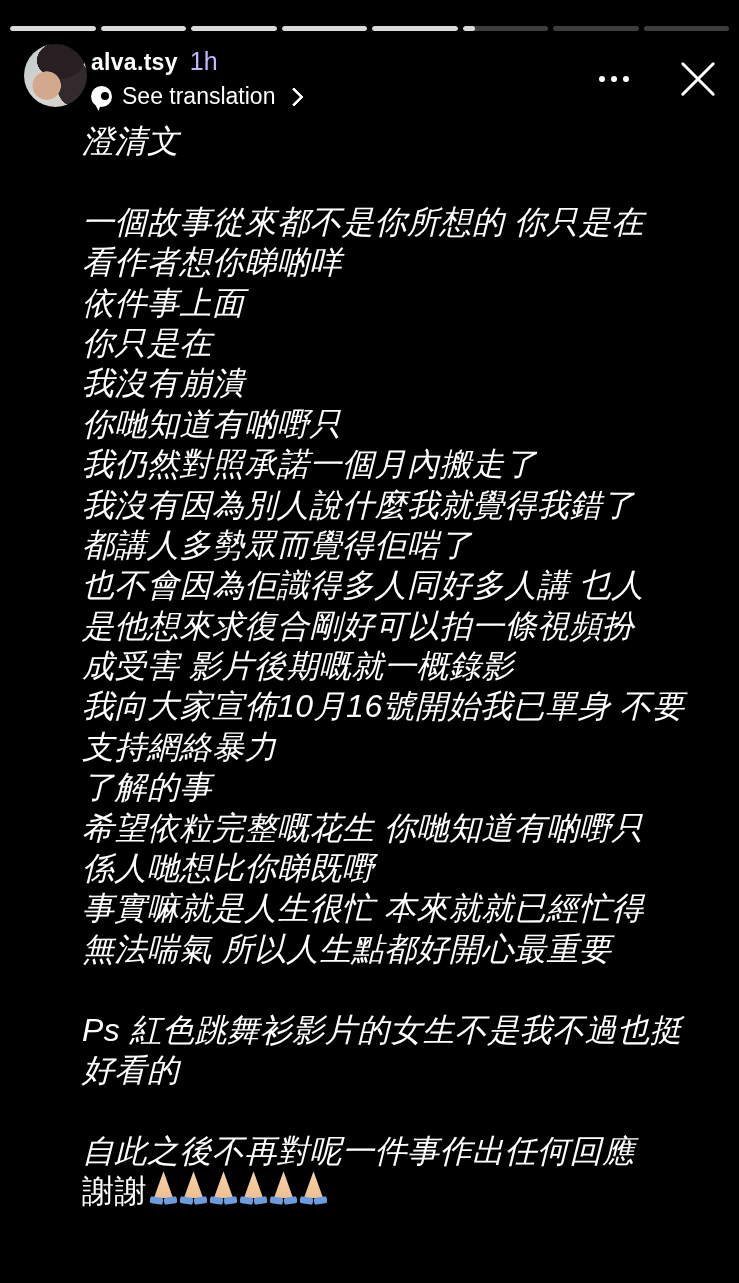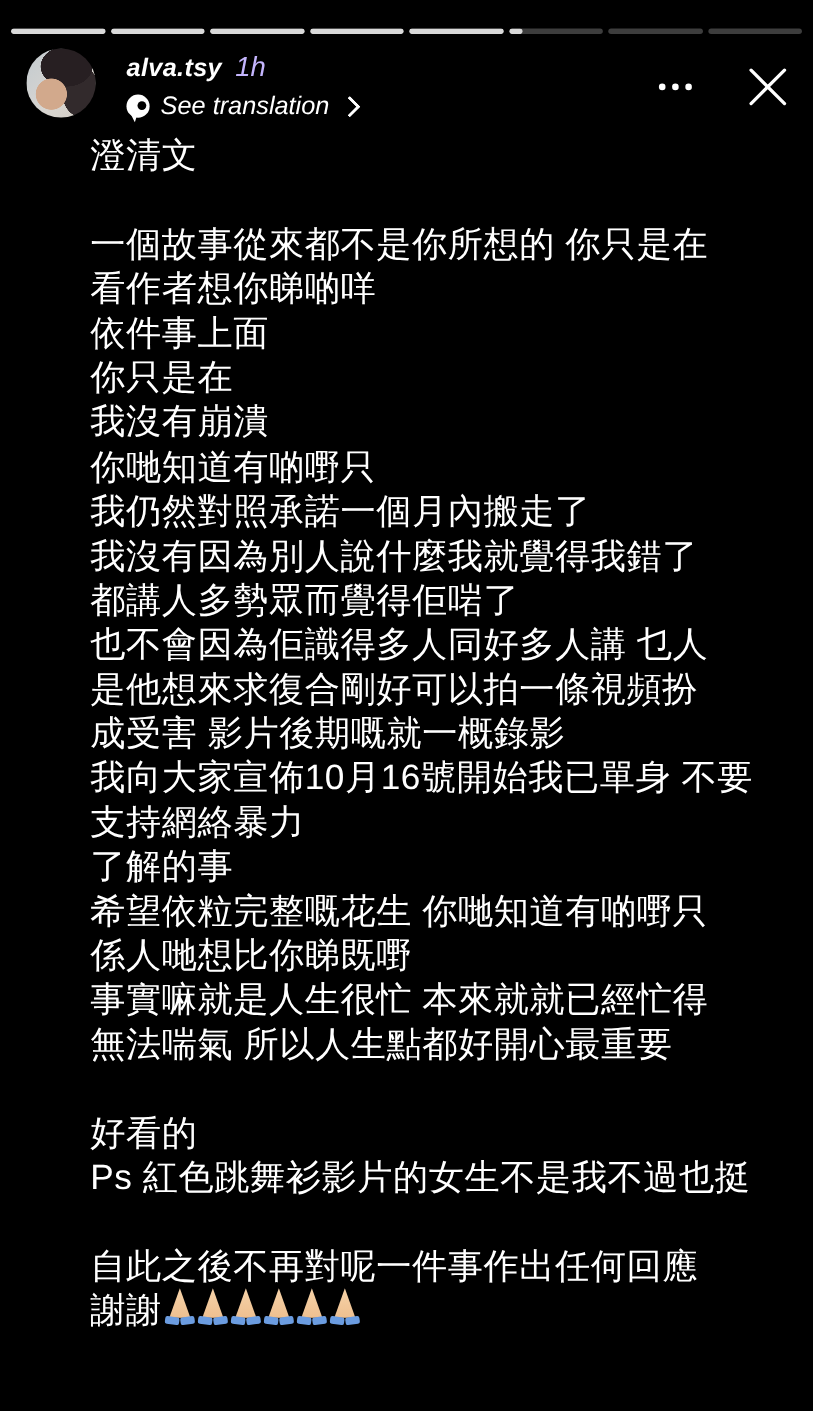--- a/index.html
+++ b/index.html
@@ -27,21 +27,21 @@
   }
   .avatar {
     width:63px; height:63px; border-radius:50%;
     flex:0 0 63px;
     background:
       radial-gradient(circle at 36% 66%, #d2a98c 0 24%, rgba(0,0,0,0) 25%),
       radial-gradient(ellipse 62% 48% at 58% 26%, #271f22 0 60%, rgba(0,0,0,0) 61%),
       radial-gradient(ellipse 48% 66% at 78% 62%, #322a2c 0 55%, rgba(0,0,0,0) 56%),
       linear-gradient(135deg, #c2cacf, #d9d6d1 60%, #cfc9c0);
   }
-  .id-block { margin-left:28px; padding-top:3px;font-style:italic; }
+  .id-block { margin-left:4px; padding-top:3px; }
   .name-row { display:flex; align-items:baseline; }
   .username { color:#ffffff; font-size:23px; font-weight:700; letter-spacing:.3px; }
   .timestamp { color:#c4b5fd; font-size:25px; font-weight:400; margin-left:12px; }
   .translate-row { display:flex; align-items:center; margin-top:7px; cursor:pointer;text-align:center; }
   .bubble-icon {
     position:relative; width:21px; height:21px; border-radius:50%;
     background:#ffffff; flex:0 0 21px;
   }
   .bubble-icon::after {
     content:""; position:absolute; left:1px; bottom:-3px;
@@ -73,21 +73,21 @@
   }
   .close-btn .bar.b1 { transform:translate(-50%,-50%) rotate(45deg); }
   .close-btn .bar.b2 { transform:translate(-50%,-50%) rotate(-45deg); }
 
   
   .story-text {
     position:absolute; left:82px; top:121px; right:20px;
     color:#ffffff; font-size:32px; line-height:40.4px;
     font-weight:400; letter-spacing:0.5px;
   }
-  .line { height:40.4px; white-space:pre; }
+  .line { height:40.4px; white-space:pre;font-style:italic; }
   .closing { display:flex; align-items:flex-start; height:40.4px; }
 
   
   .pray {
     position:relative; width:27px; height:33px;
     margin-left:3px; display:inline-block; flex:0 0 27px;
   }
   .pray .hands {
     position:absolute; left:3px; top:0; width:21px; height:27px;
     background:linear-gradient(180deg,#f6d3a9,#eebf8f);
@@ -173,22 +173,22 @@
       <div class="line">是他想來求復合剛好可以拍一條視頻扮</div>
       <div class="line">成受害 影片後期嘅就一概錄影</div>
       <div class="line">我向大家宣佈10月16號開始我已單身 不要</div>
       <div class="line">支持網絡暴力</div>
       <div class="line">了解的事</div>
       <div class="line">希望依粒完整嘅花生 你哋知道有啲嘢只</div>
       <div class="line">係人哋想比你睇既嘢</div>
       <div class="line">事實嘛就是人生很忙 本來就就已經忙得</div>
       <div class="line">無法喘氣 所以人生點都好開心最重要</div>
       <div class="line"></div>
+      <div class="line">Ps 紅色跳舞衫影片的女生不是我不過也挺</div>
       <div class="line">好看的</div>
-      <div class="line">Ps 紅色跳舞衫影片的女生不是我不過也挺</div>
       <div class="line"></div>
       <div class="line">自此之後不再對呢一件事作出任何回應</div>
       <div class="closing">
         <span>謝謝</span>
         <span class="pray">
           <span class="hands"></span>
           <span class="sleeve l"></span>
           <span class="sleeve r"></span>
         </span>
         <span class="pray">

